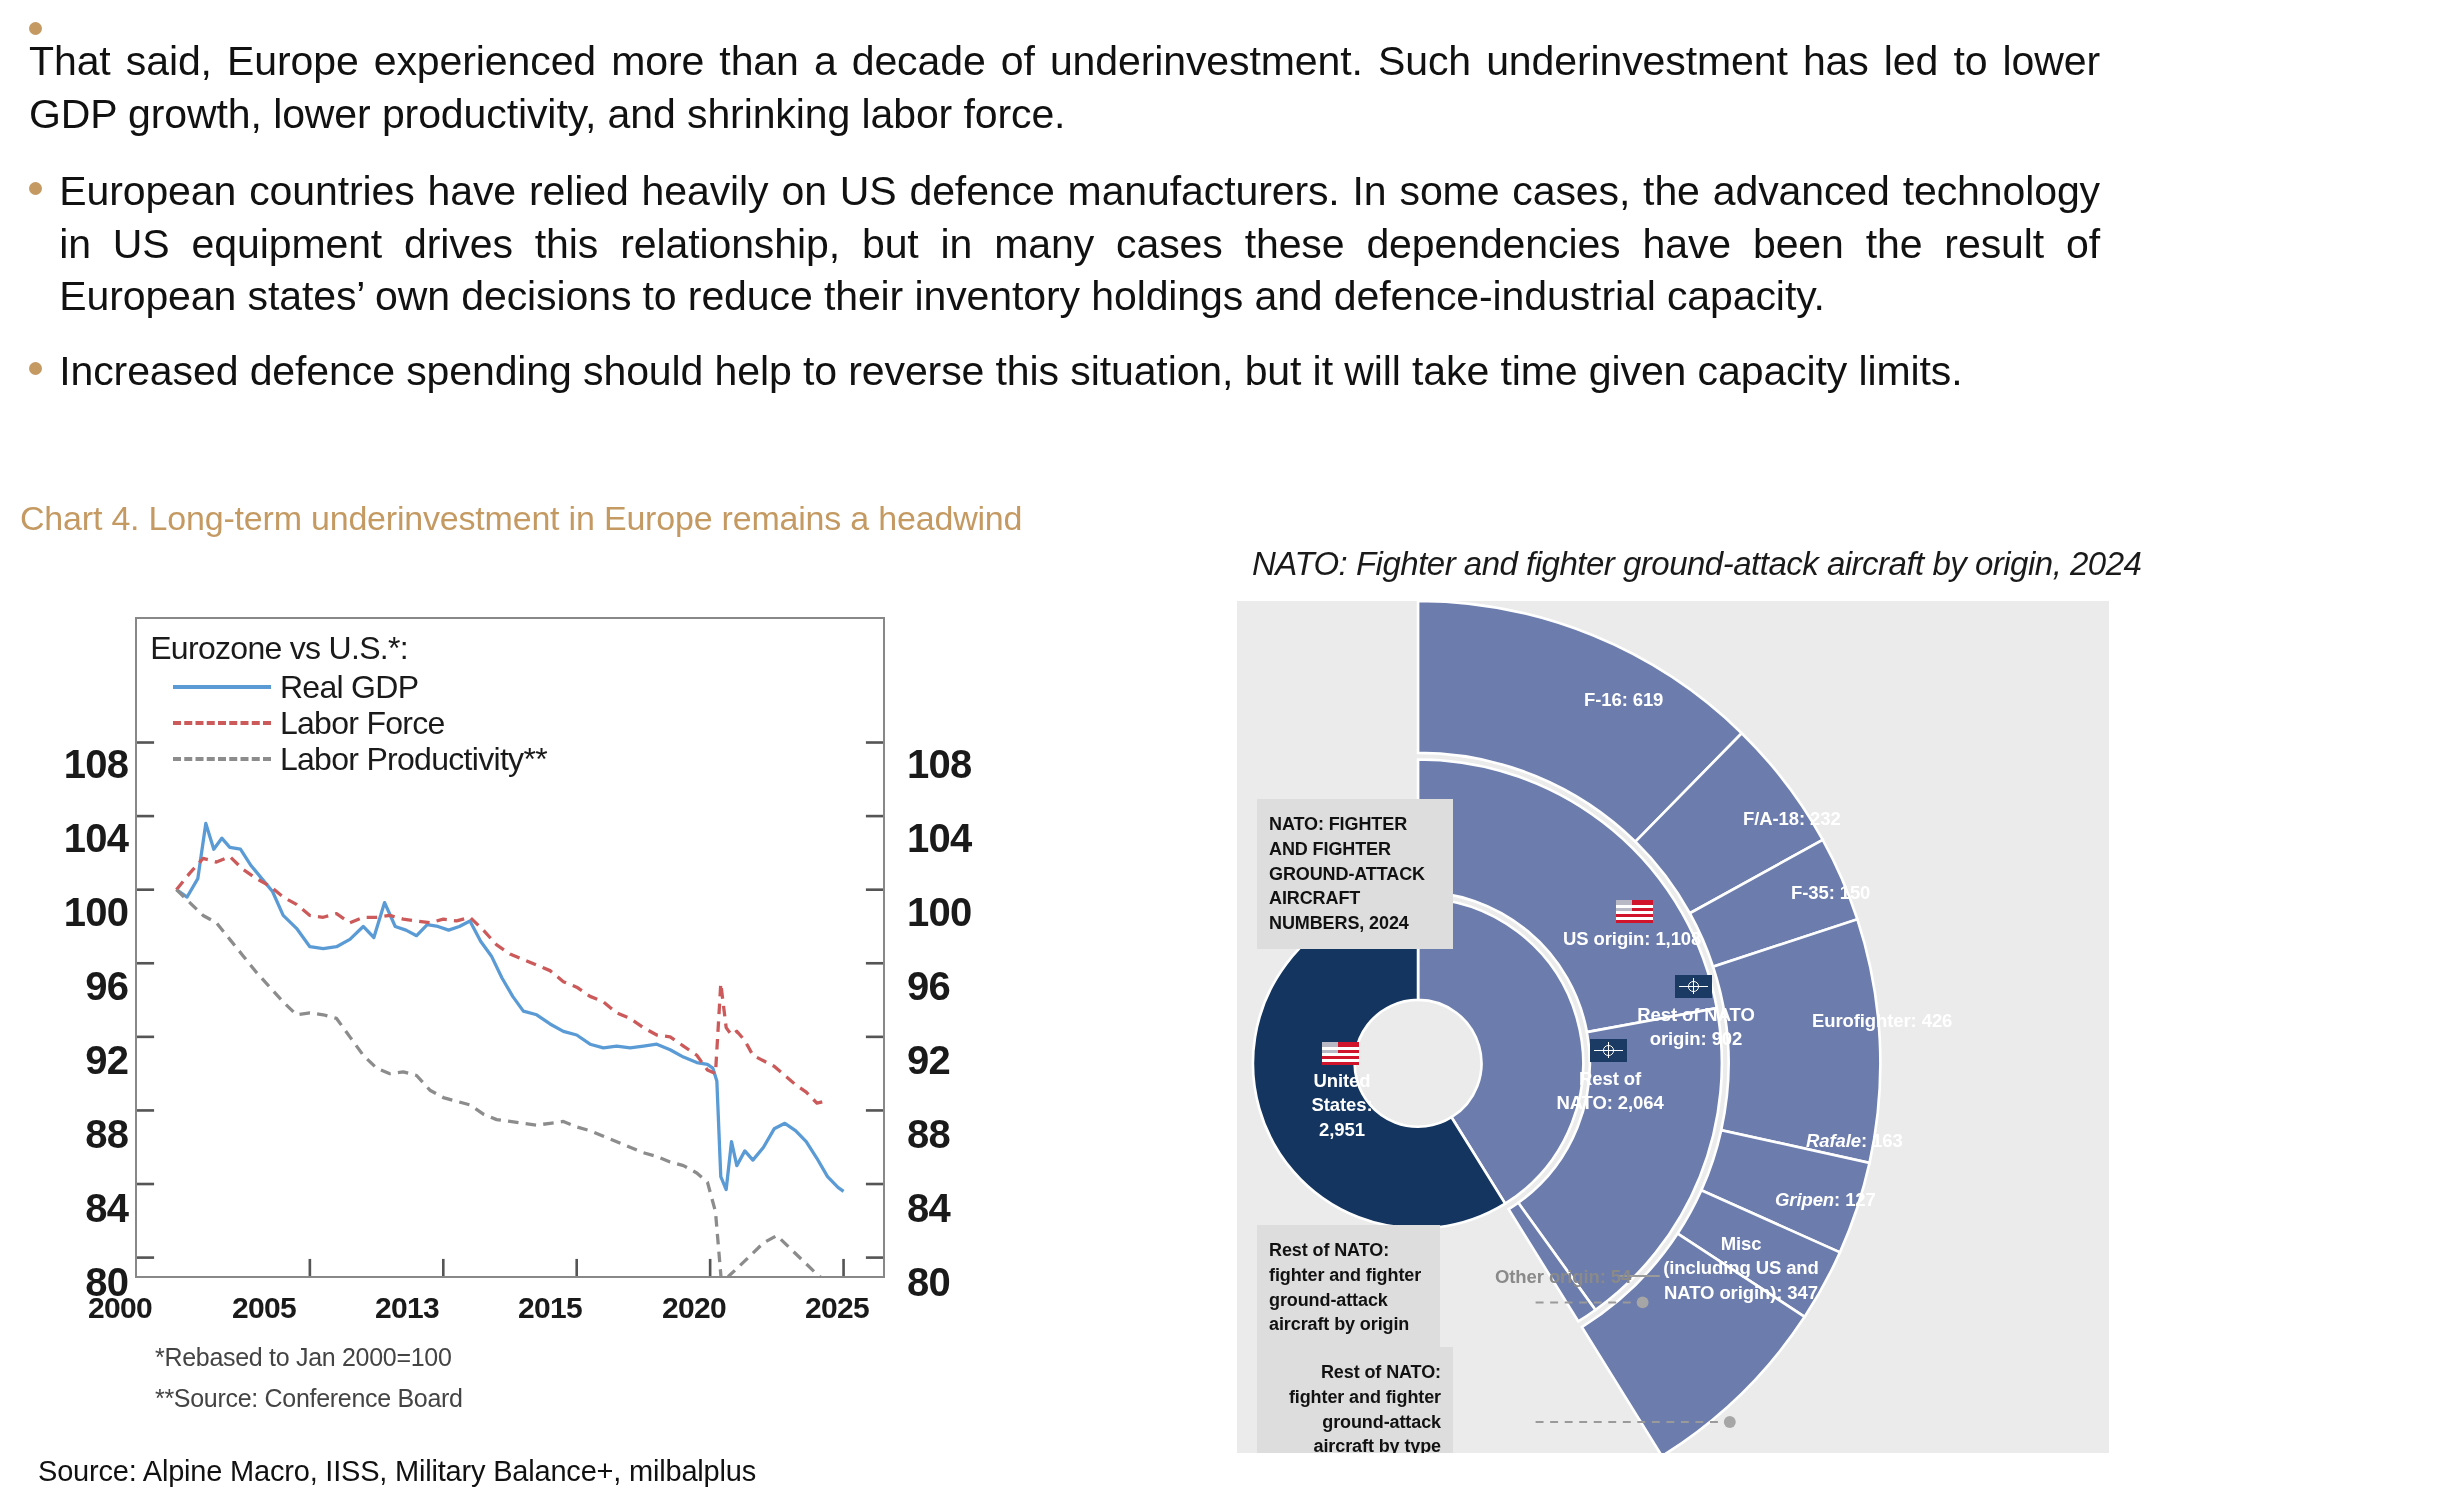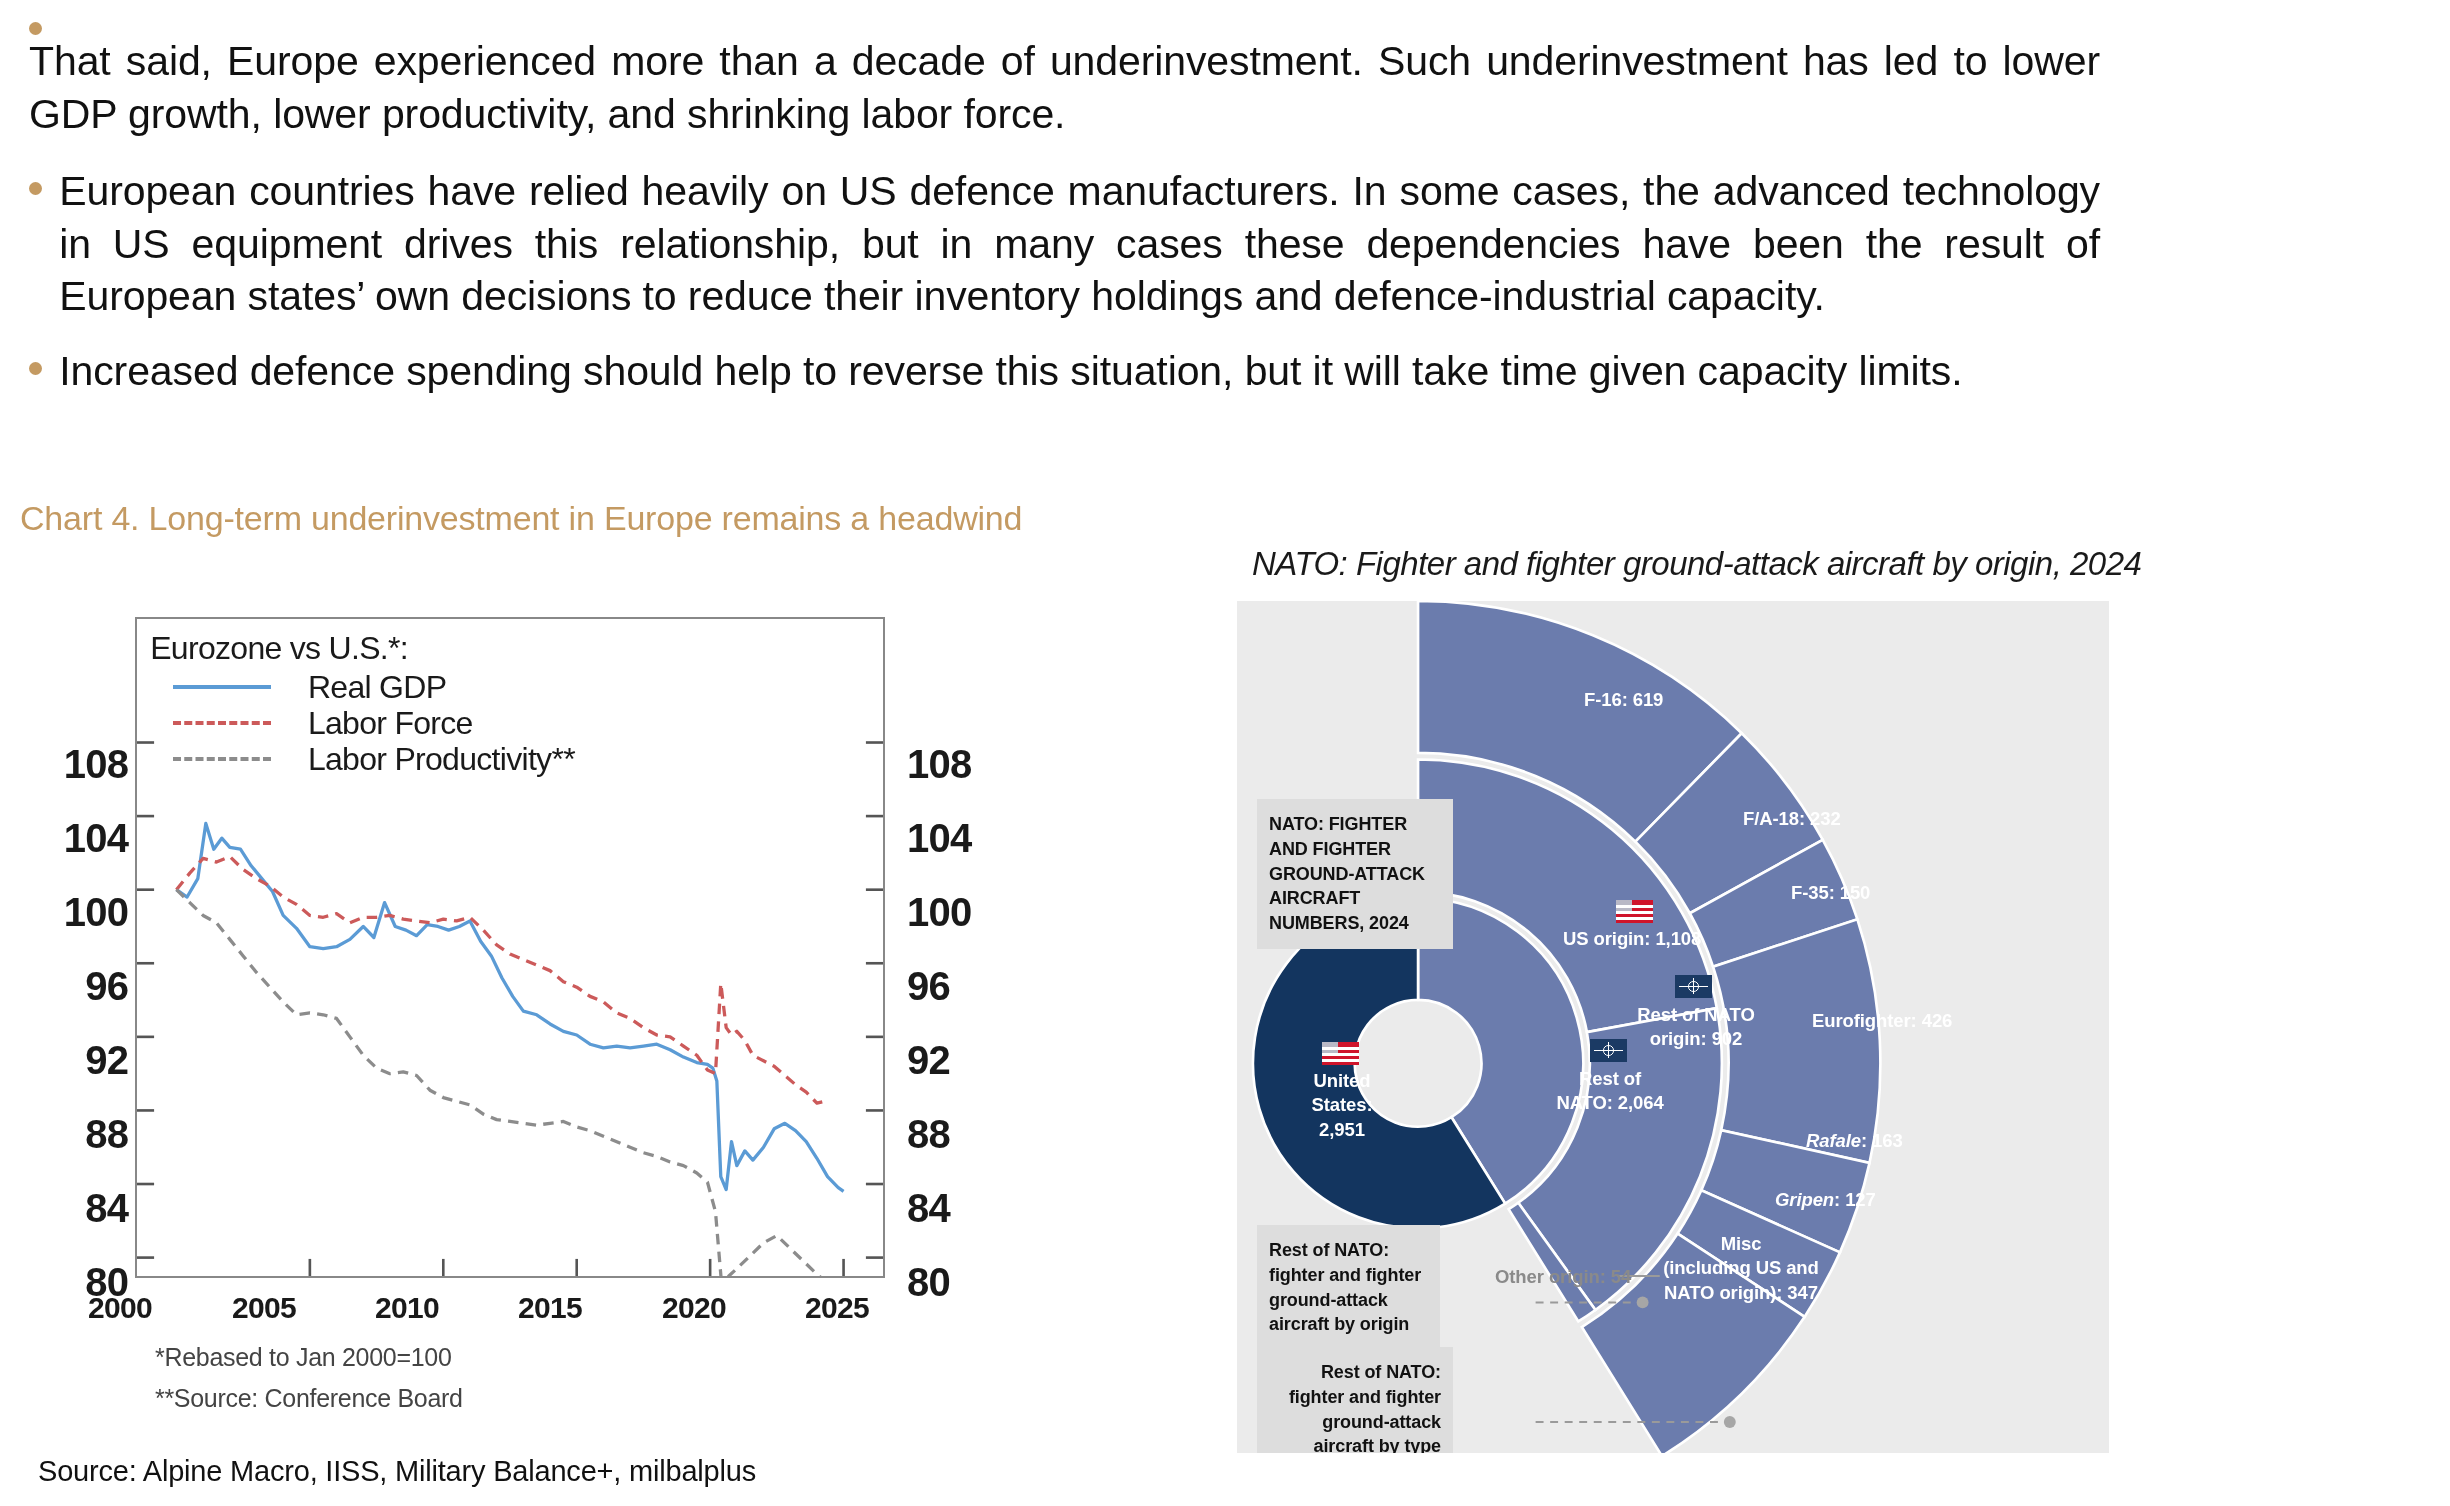--- a/index.html
+++ b/index.html
@@ -69,21 +69,21 @@
   }
   .lc-foot{
     position:absolute;font-size:25px;color:#444444;white-space:nowrap;letter-spacing:-0.3px;
   }
 
   
   #lc-legend{position:absolute;left:13.2px;top:10.6px;}
   #lc-legend .lg-head{font-size:32px;color:#1a1a1a;letter-spacing:-0.7px;margin-bottom:2.6px;}
   #lc-legend .lg-row{display:flex;align-items:center;margin-left:22.5px;height:36px;}
   #lc-legend .lg-key{width:98px;height:0;margin-right:9.2px;border-top-width:4px;}
-  #lc-legend .lg-txt{font-size:32px;color:#1a1a1a;letter-spacing:-0.7px;white-space:nowrap;margin-left:28px;}
+  #lc-legend .lg-txt{font-size:32px;color:#1a1a1a;letter-spacing:-0.7px;white-space:nowrap;}
 
   
   #rc-title{
     position:absolute;left:1252px;top:545px;
     font-size:33px;font-style:italic;color:#1a1a1a;letter-spacing:-0.5px;white-space:nowrap;
   }
   #right-panel{
     position:absolute;left:1237px;top:601px;width:872px;height:852px;
     background:#ebebeb;overflow:hidden;
   }
@@ -155,21 +155,21 @@
   <div class="lc-ylab right" style="left:871px;top:258px;">104</div>
   <div class="lc-ylab right" style="left:871px;top:332px;">100</div>
   <div class="lc-ylab right" style="left:871px;top:406px;">96</div>
   <div class="lc-ylab right" style="left:871px;top:480px;">92</div>
   <div class="lc-ylab right" style="left:871px;top:554px;">88</div>
   <div class="lc-ylab right" style="left:871px;top:628px;">84</div>
   <div class="lc-ylab right" style="left:871px;top:702px;">80</div>
 
   <div class="lc-xlab" style="left:52px;top:733px;">2000</div>
   <div class="lc-xlab" style="left:196px;top:733px;">2005</div>
-  <div class="lc-xlab" style="left:339px;top:733px;">2010</div>
+  <div class="lc-xlab" style="left:339px;top:733px;">2013</div>
   <div class="lc-xlab" style="left:482px;top:733px;">2015</div>
   <div class="lc-xlab" style="left:626px;top:733px;">2020</div>
   <div class="lc-xlab" style="left:769px;top:733px;">2025</div>
 
   <div class="lc-foot" style="left:119px;top:785px;">*Rebased to Jan 2000=100</div>
   <div class="lc-foot" style="left:119px;top:826px;">**Source: Conference Board</div>
 
   <div id="lc-frame">
     <svg id="lc-svg" viewBox="0 0 1135 1000" preserveAspectRatio="none">
       <g id="lc-ticks" stroke="#555" stroke-width="4">

